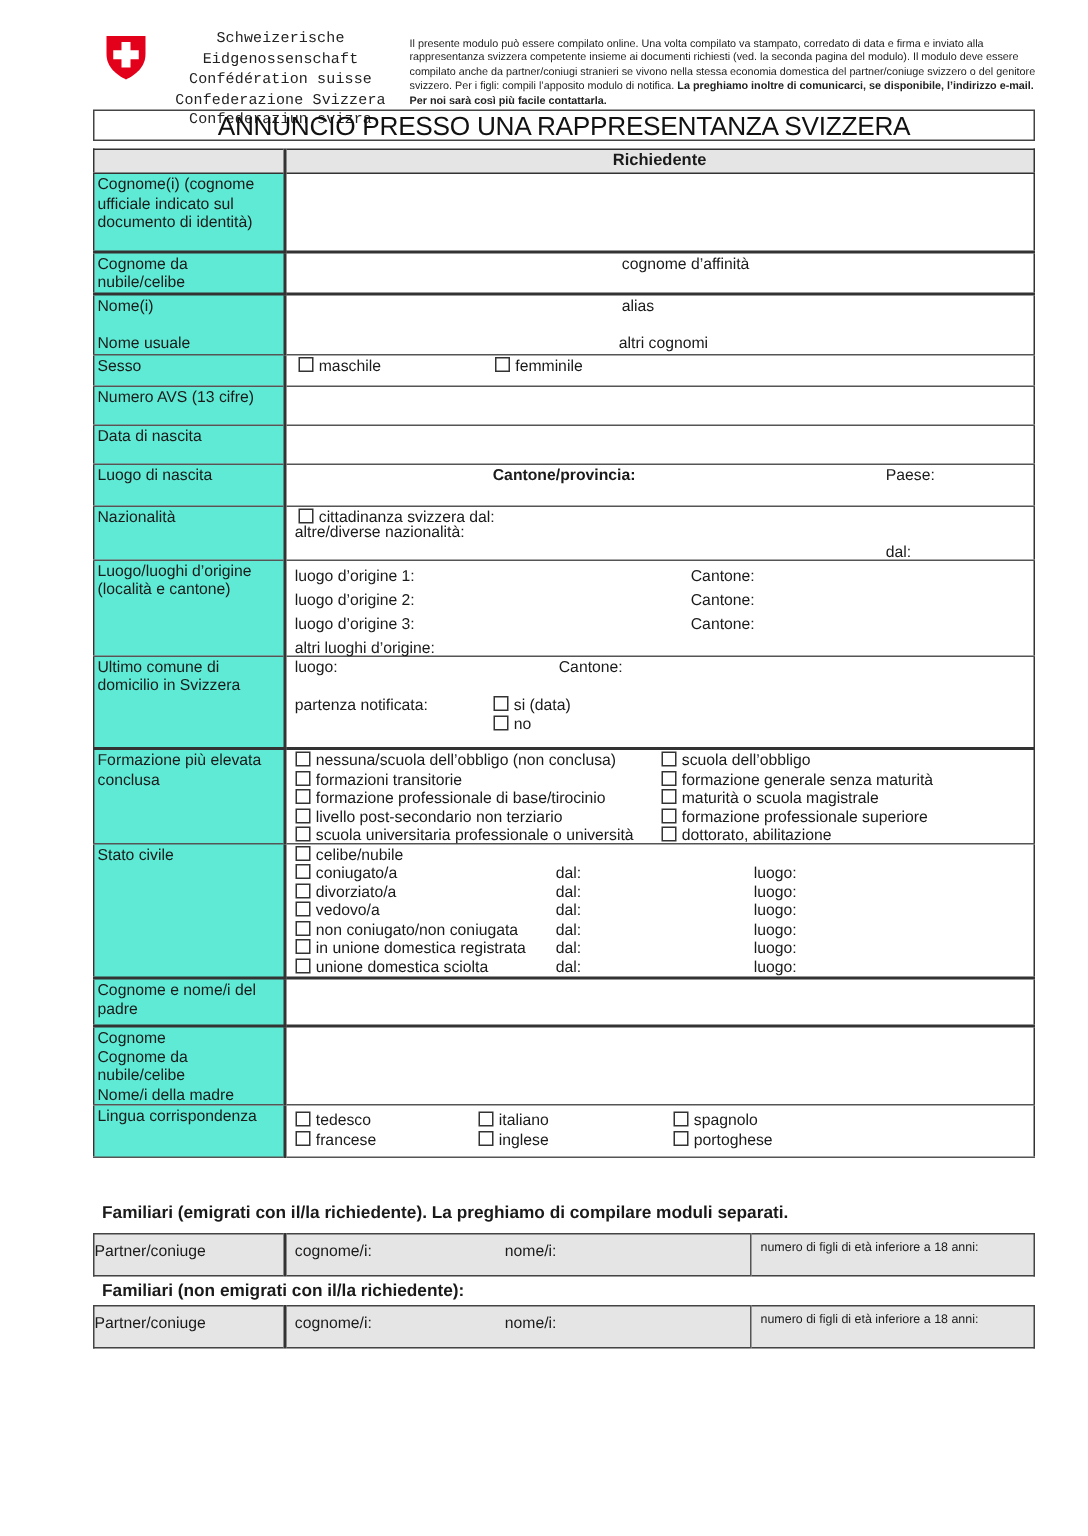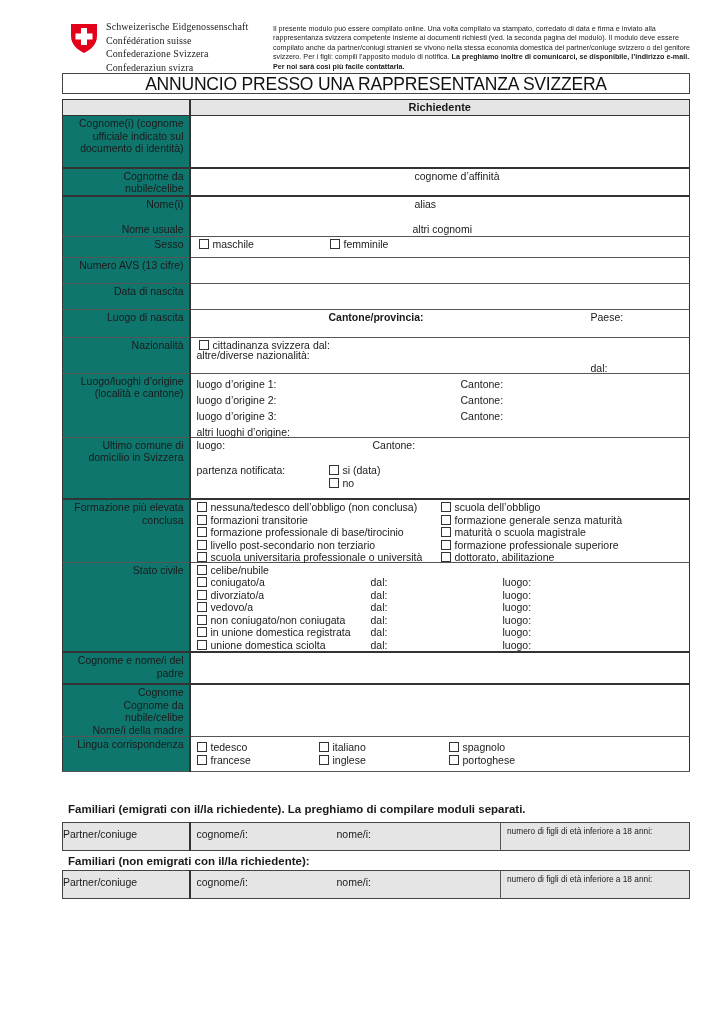--- a/index.html
+++ b/index.html
@@ -1,30 +1,30 @@
 <!DOCTYPE html>
 <html><head>
 <meta charset="utf-8">
 <style>
   * { box-sizing: border-box; margin: 0; padding: 0; }
   html, body { width: 725px; height: 1024px; background: #ffffff; overflow: hidden; }
   body { font-family: "Liberation Sans", sans-serif; color: #1a1a1a; position: relative; }
 
   .logo-block { position: absolute; left: 68px; top: 20px; width: 200px; height: 56px; }
   .shield { position: absolute; left: 2px; top: 2px; width: 28px; height: 32px; }
-  .org-names { position: absolute; left: 38px; top: 0px; font-family: Liberation Serif, serif; font-size: 10px; line-height: 13.5px; color: #222; letter-spacing: 0.1px; }
+  .org-names { position: absolute; left: 38px; top: 0px; font-family: Liberation Mono, monospace; font-size: 10px; line-height: 13.5px; color: #222; letter-spacing: 0.1px; text-align: center; }
 
   .intro { position: absolute; left: 273px; top: 24px; width: 428px; font-size: 7.2px; line-height: 9.4px; color: #222; }
   .intro b { font-weight: bold; }
 
   .title-box { position: absolute; left: 62px; top: 73px; width: 628px; height: 21px; border: 1px solid #444; text-align: center; font-size: 17.5px; line-height: 20px; letter-spacing: -0.2px; color: #111; }
 
   .main-table { position: absolute; left: 62px; top: 99px; width: 628px; border-collapse: collapse; border: 1.5px solid #333; }
   .main-table td { font-size: 10.5px; line-height: 12.5px; vertical-align: top; border-bottom: 1px solid #555; }
-  .main-table td.lbl { width: 127px; background: #0f766e; text-align: right; padding: 1px 5px 0 2px; border-right: 2px solid #333; color: #1a1a1a; }
+  .main-table td.lbl { width: 127px; background: #5eead4; text-align: left; padding: 1px 5px 0 2px; border-right: 2px solid #333; color: #1a1a1a; }
   .main-table td.val { padding: 1px 6px 0 6px; position: relative; }
   .main-table tr.hdr td { background: #e5e5e5; height: 16px; font-weight: bold; text-align: center; font-size: 11px; line-height: 14px; border-bottom: 1.5px solid #333; }
   .main-table tr.hdr td.lbl { border-right: 2px solid #333; }
   .main-table tr.thick td { border-bottom: 2px solid #333; }
 
   .cb { display: inline-block; width: 10px; height: 10px; border: 1px solid #333; vertical-align: -1px; margin-right: 4px; background: #fff; }
   .abs { position: absolute; white-space: nowrap; }
   .line { height: 12.5px; white-space: nowrap; position: relative; }
 
   .section-title { position: absolute; left: 68px; font-size: 11.5px; font-weight: bold; color: #1a1a1a; }
@@ -144,21 +144,21 @@
       <span class="abs" style="left:138px;top:26px;"><span class="cb"></span><span>si (data)</span></span>
       <span class="abs" style="left:138px;top:39px;"><span class="cb"></span><span>no</span></span>
     </td>
   </tr>
 
 
   <tr>
     <td class="lbl" style="height:63px;">Formazione più elevata conclusa</td>
     <td class="val">
       <div style="position:absolute;left:6px;top:1px;">
-        <div class="line"><span class="cb"></span><span>nessuna/tedesco dell’obbligo (non conclusa)</span></div>
+        <div class="line"><span class="cb"></span><span>nessuna/scuola dell’obbligo (non conclusa)</span></div>
         <div class="line"><span class="cb"></span><span>formazioni transitorie</span></div>
         <div class="line"><span class="cb"></span><span>formazione professionale di base/tirocinio</span></div>
         <div class="line"><span class="cb"></span><span>livello post-secondario non terziario</span></div>
         <div class="line"><span class="cb"></span><span>scuola universitaria professionale o università</span></div>
       </div>
       <div style="position:absolute;left:250px;top:1px;">
         <div class="line"><span class="cb"></span><span>scuola dell’obbligo</span></div>
         <div class="line"><span class="cb"></span><span>formazione generale senza maturità</span></div>
         <div class="line"><span class="cb"></span><span>maturità o scuola magistrale</span></div>
         <div class="line"><span class="cb"></span><span>formazione professionale superiore</span></div>

